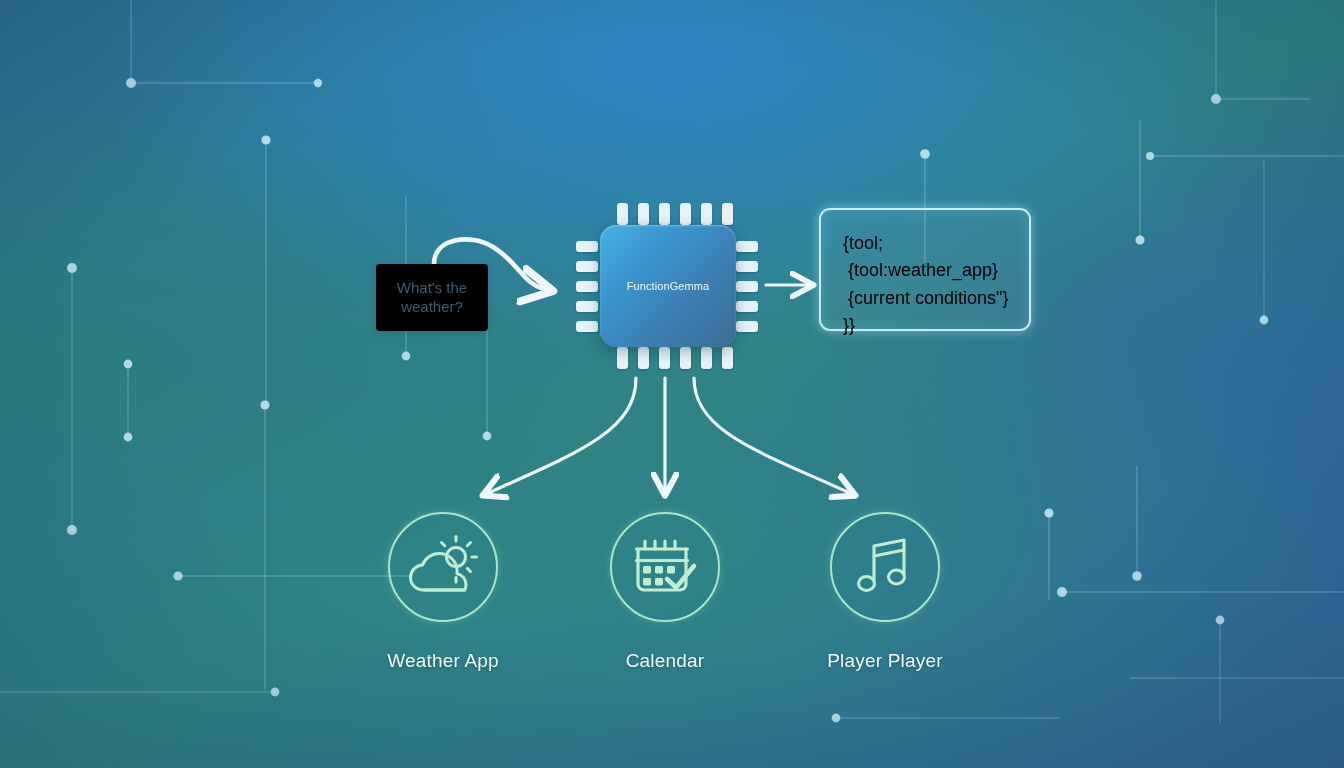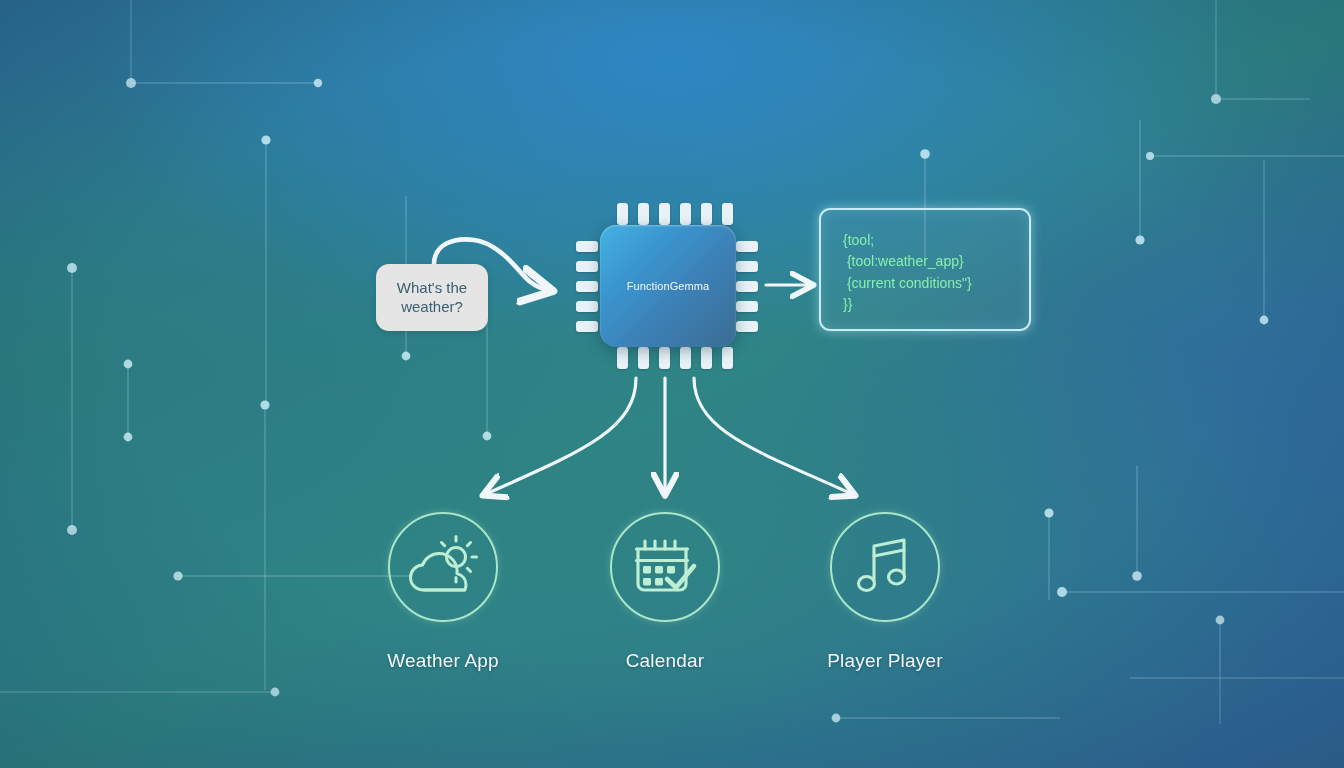--- a/index.html
+++ b/index.html
@@ -28,21 +28,21 @@
   .bg-vignette {
     position:absolute; inset:0;
     background:radial-gradient(ellipse 85% 85% at 50% 45%, rgba(0,0,0,0) 48%, rgba(10,40,60,.28) 100%);
   }
   .circuit { position:absolute; inset:0; }
 
   
   #bubble {
     position:absolute; left:376px; top:264px;
     width:112px; height:67px;
-    background:#e5e5e5; border-radius:13px;
+    background:#000000; border-radius:4px;
     display:flex; align-items:center; justify-content:center;
     text-align:center; line-height:1.25;
     color:#3b5e70; font-size:15px;
     box-shadow:0 2px 6px rgba(10,40,60,.18);
   }
   #bubble-text { white-space:pre-line; }
 
   
   #chip-wrap { position:absolute; left:576px; top:200px; width:182px; height:172px; }
   .chip-body {
@@ -59,21 +59,21 @@
 
   
   #codebox {
     position:absolute; left:819px; top:208px;
     width:212px; height:123px;
     border:2px solid rgba(212,245,252,.92);
     border-radius:11px;
     background:rgba(255,255,255,.045);
     box-shadow:0 0 11px rgba(175,235,250,.55), inset 0 0 14px rgba(175,235,250,.18);
     padding:20px 0 0 22px;
-    color:#86efac; font-size:14px; line-height:1.52;
+    color:#000000; font-size:18px; line-height:1.52;
     white-space:pre; font-family:"Liberation Sans", sans-serif;
   }
 
   
   .app { position:absolute; width:170px; text-align:center; }
   .app-circle {
     width:110px; height:110px; margin:0 auto;
     border:2.5px solid #a9e6c9; border-radius:50%;
     display:flex; align-items:center; justify-content:center;
     box-shadow:0 0 9px rgba(169,230,201,.28);

